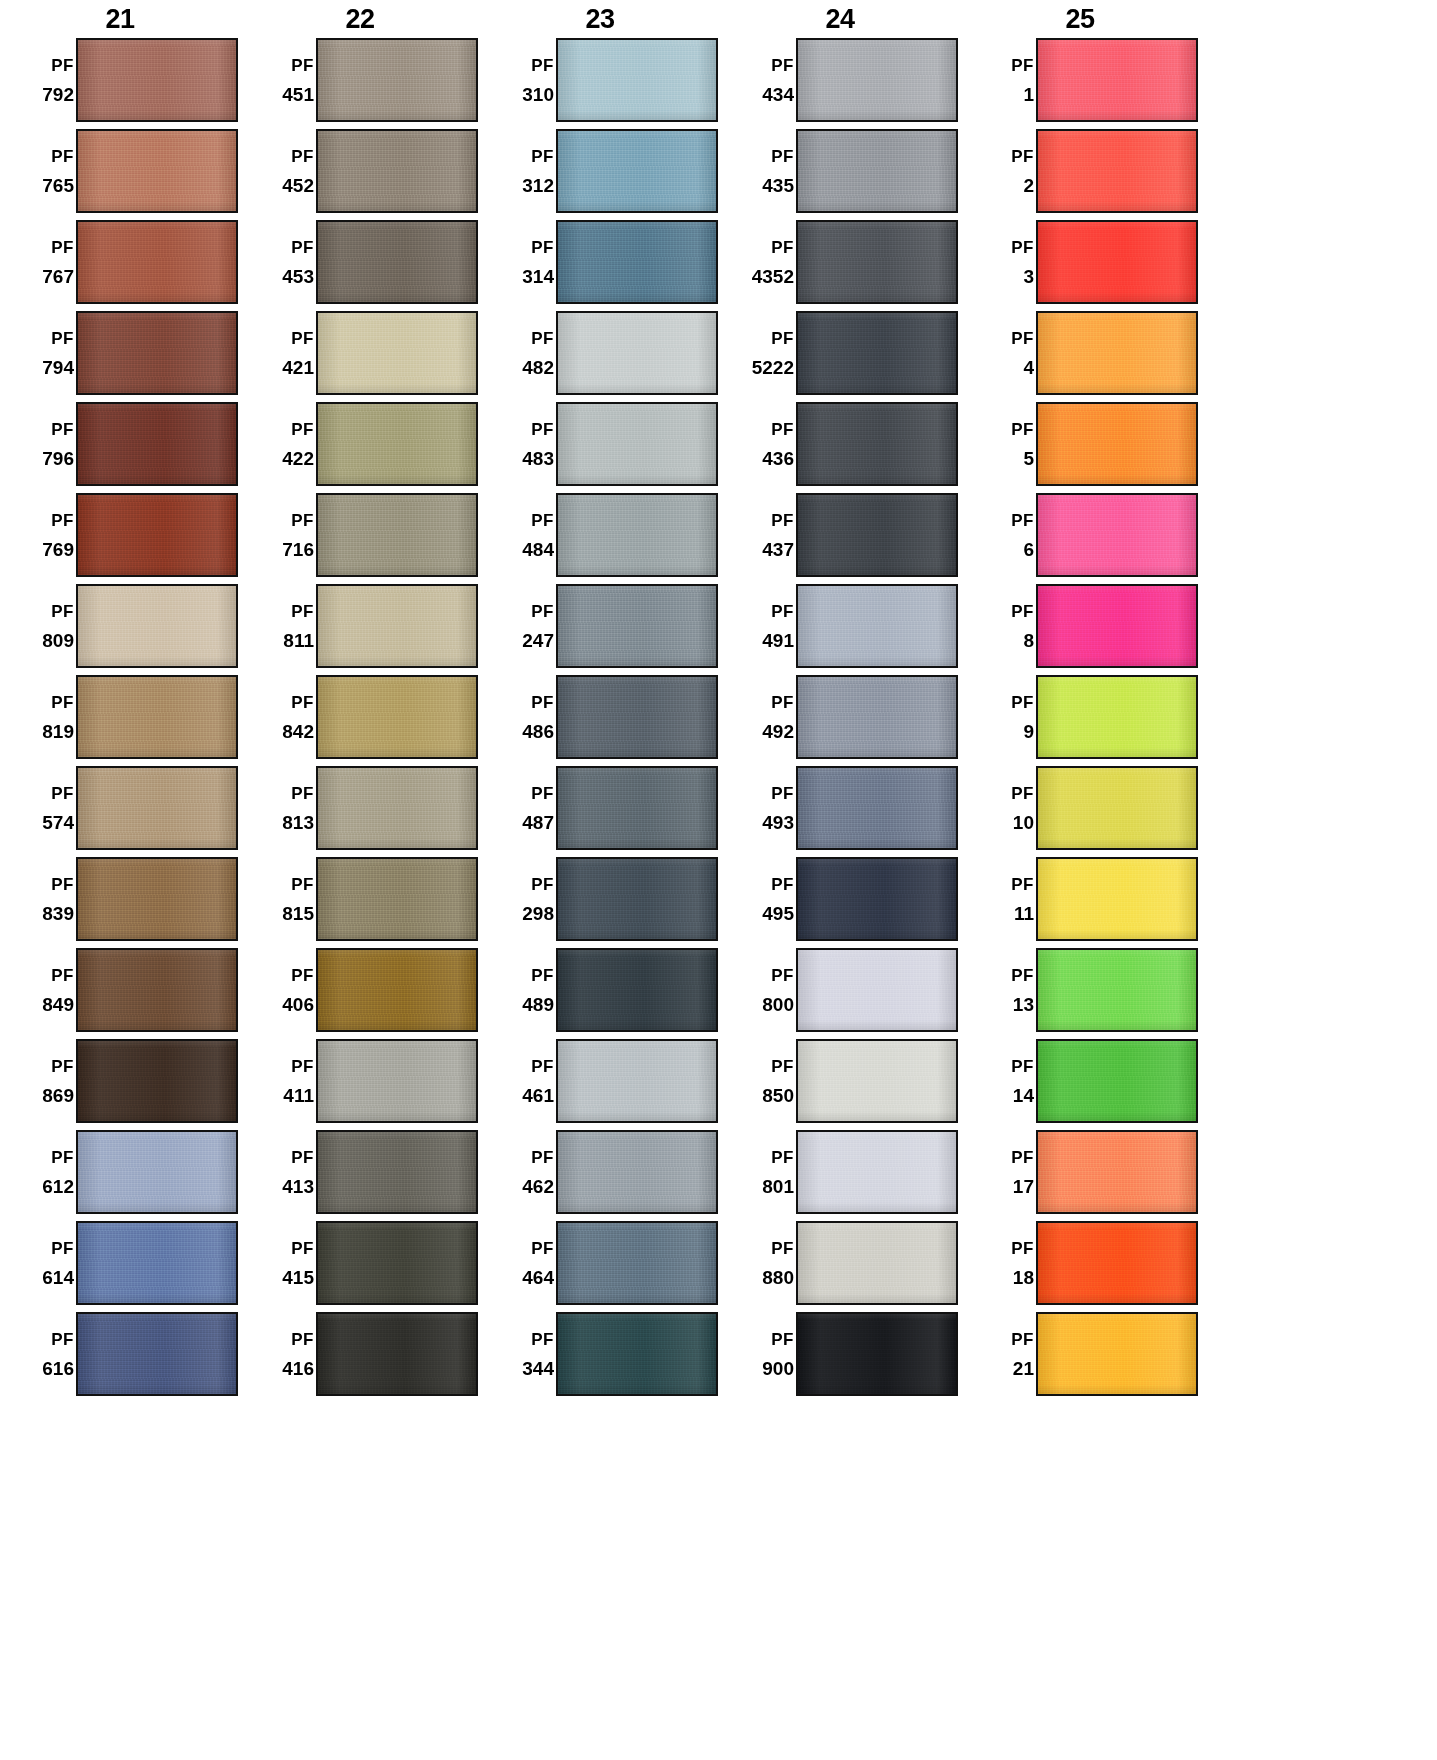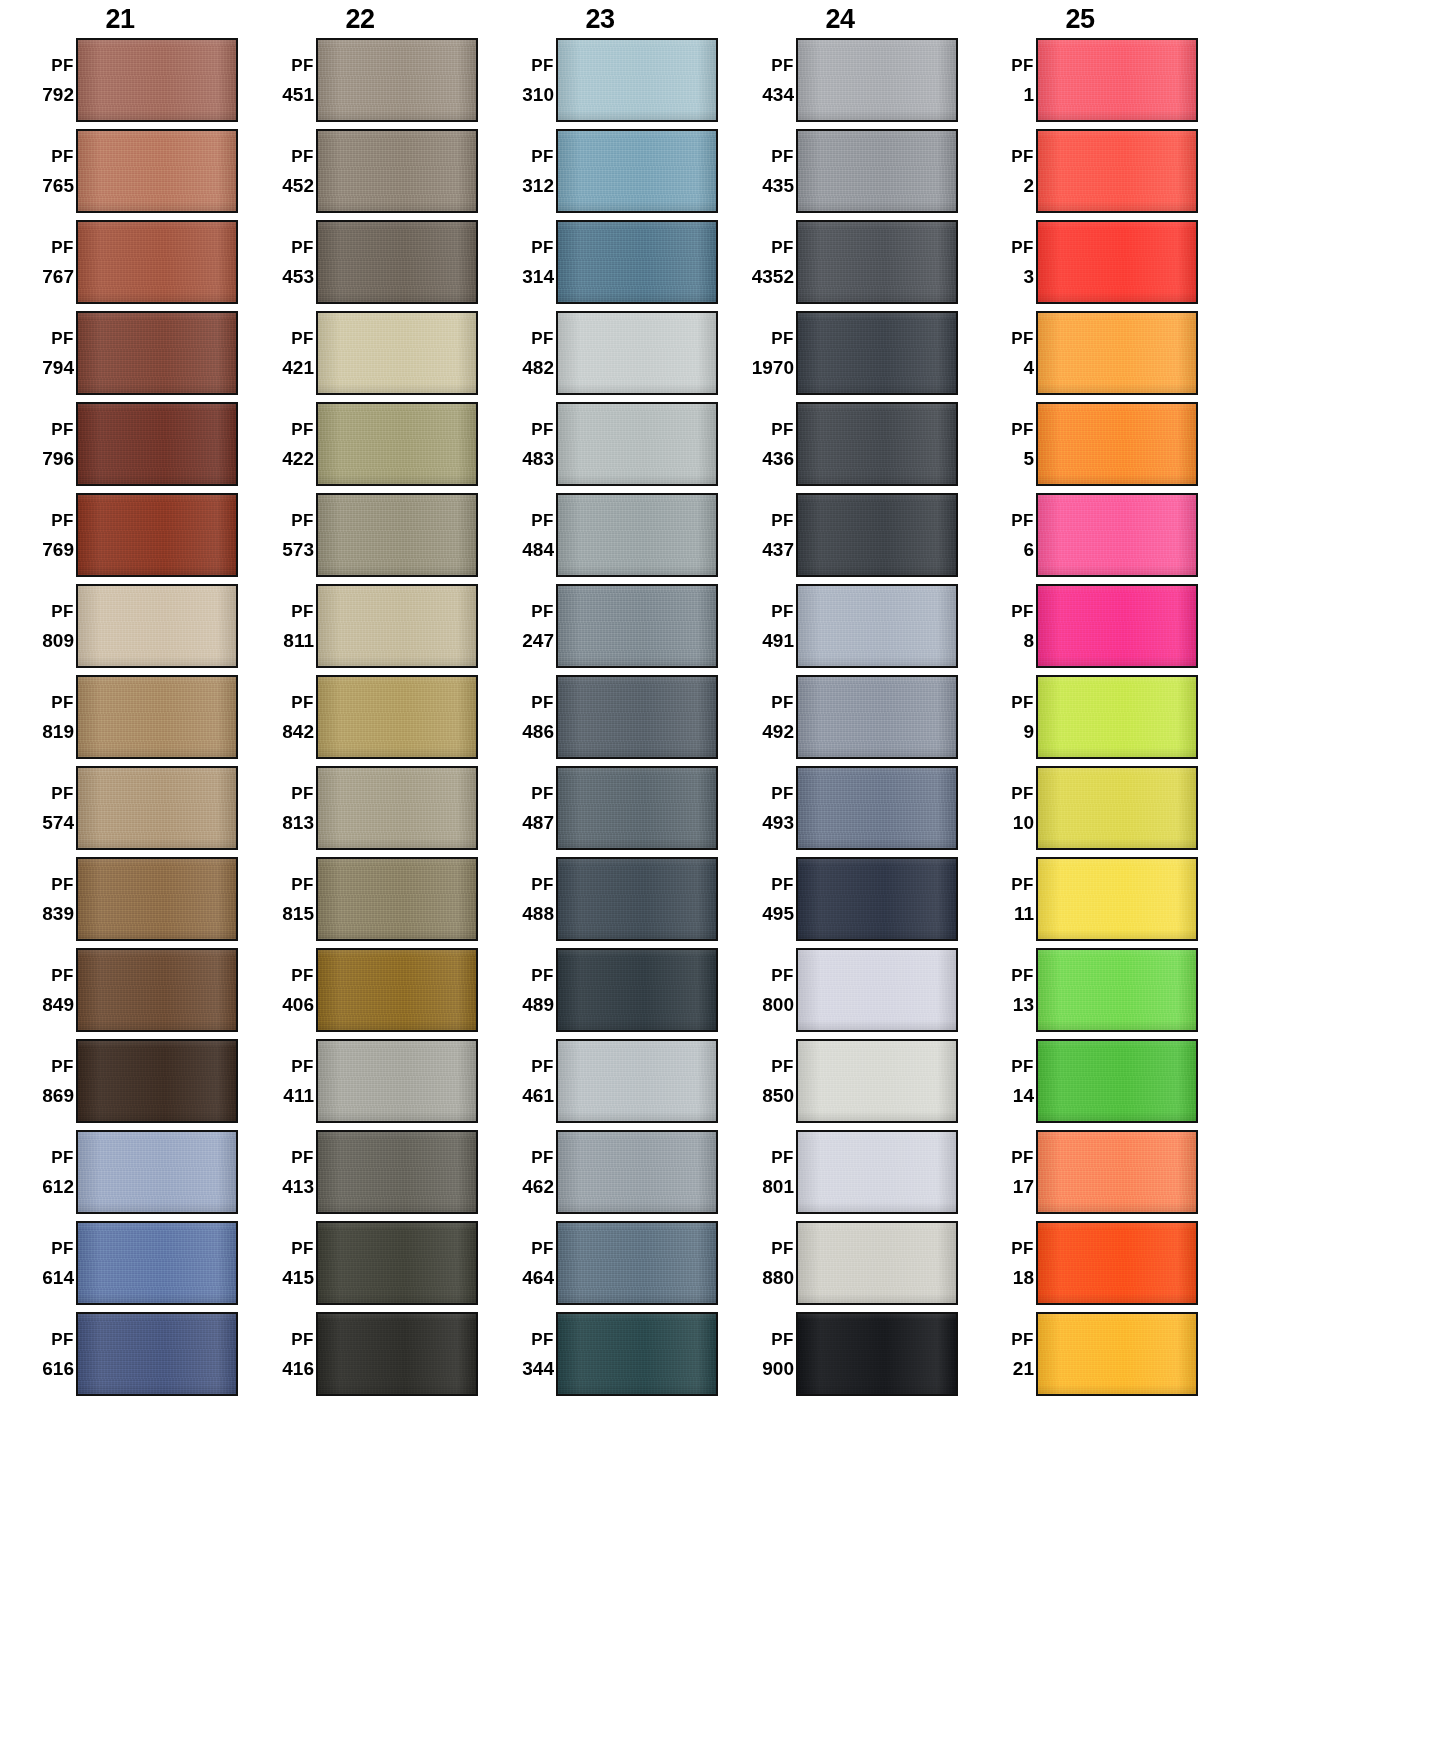--- a/index.html
+++ b/index.html
@@ -369,21 +369,21 @@
         <div class="swatch">
           <div class="thread" style="background: rgb(163, 159, 118);"></div>
           <div class="tex"></div>
           <div class="sheen"></div>
           <div class="edge"></div>
         </div>
       </div>
       <div class="swatch-row">
         <div class="labels">
           <div class="lbl-pf">PF</div>
-          <div class="lbl-num">573</div>
+          <div class="lbl-num">716</div>
         </div>
         <div class="swatch">
           <div class="thread" style="background: rgb(151, 146, 124);"></div>
           <div class="tex"></div>
           <div class="sheen"></div>
           <div class="edge"></div>
         </div>
       </div>
       <div class="swatch-row">
         <div class="labels">
@@ -600,21 +600,21 @@
         <div class="swatch">
           <div class="thread" style="background: rgb(90, 102, 110);"></div>
           <div class="tex"></div>
           <div class="sheen"></div>
           <div class="edge"></div>
         </div>
       </div>
       <div class="swatch-row">
         <div class="labels">
           <div class="lbl-pf">PF</div>
-          <div class="lbl-num">488</div>
+          <div class="lbl-num">298</div>
         </div>
         <div class="swatch">
           <div class="thread" style="background: rgb(63, 75, 85);"></div>
           <div class="tex"></div>
           <div class="sheen"></div>
           <div class="edge"></div>
         </div>
       </div>
       <div class="swatch-row">
         <div class="labels">
@@ -711,21 +711,21 @@
         <div class="swatch">
           <div class="thread" style="background: rgb(76, 80, 86);"></div>
           <div class="tex"></div>
           <div class="sheen"></div>
           <div class="edge"></div>
         </div>
       </div>
       <div class="swatch-row">
         <div class="labels">
           <div class="lbl-pf">PF</div>
-          <div class="lbl-num">1970</div>
+          <div class="lbl-num">5222</div>
         </div>
         <div class="swatch">
           <div class="thread" style="background: rgb(59, 65, 73);"></div>
           <div class="tex"></div>
           <div class="sheen"></div>
           <div class="edge"></div>
         </div>
       </div>
       <div class="swatch-row">
         <div class="labels">

